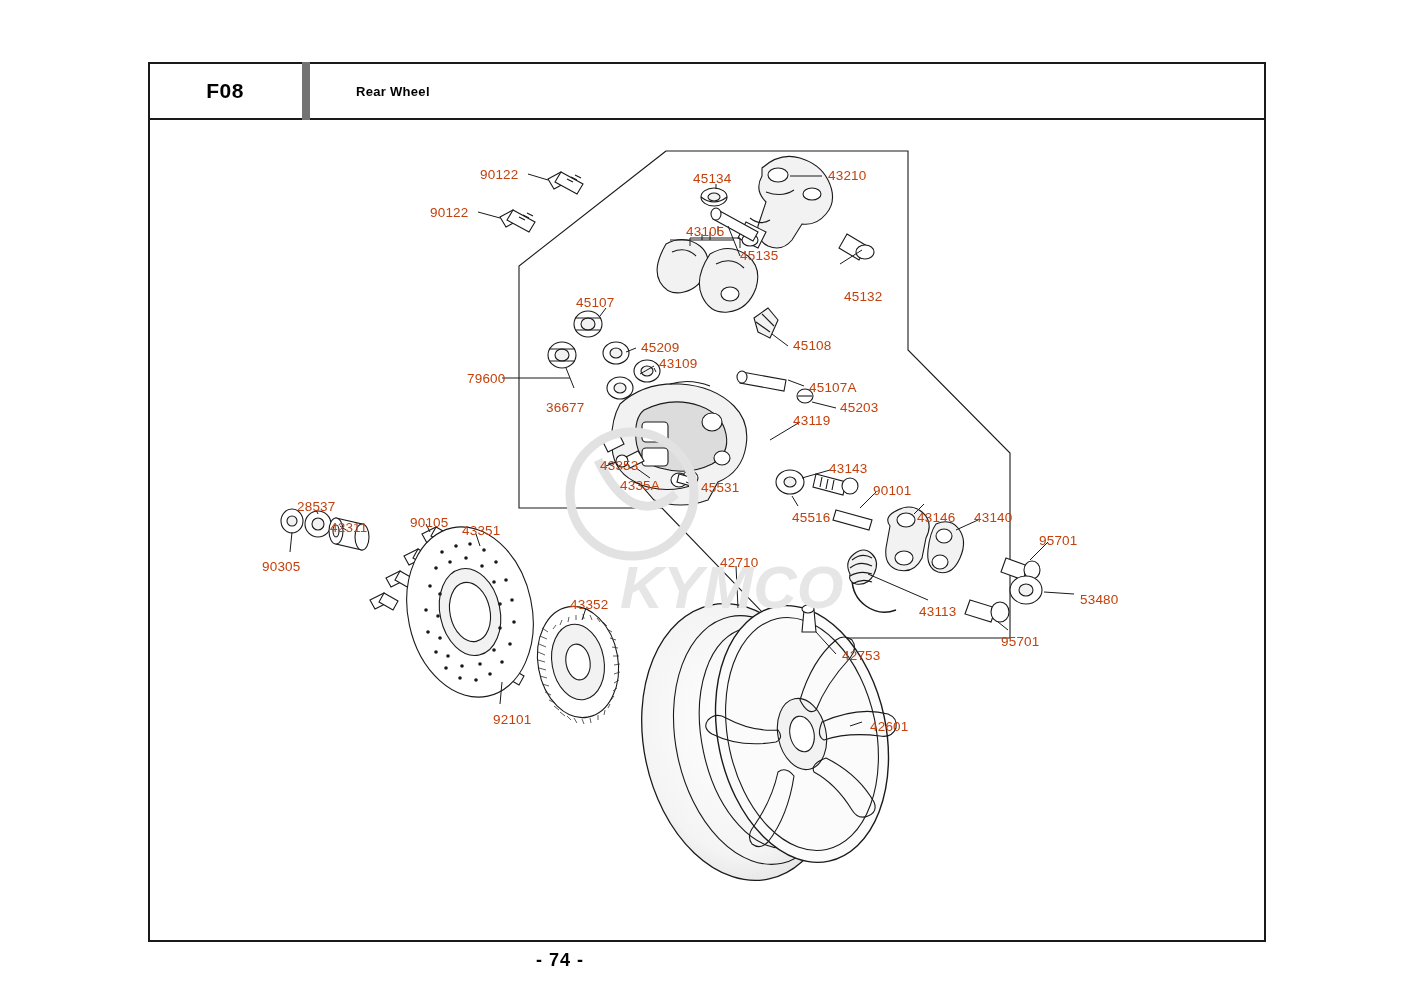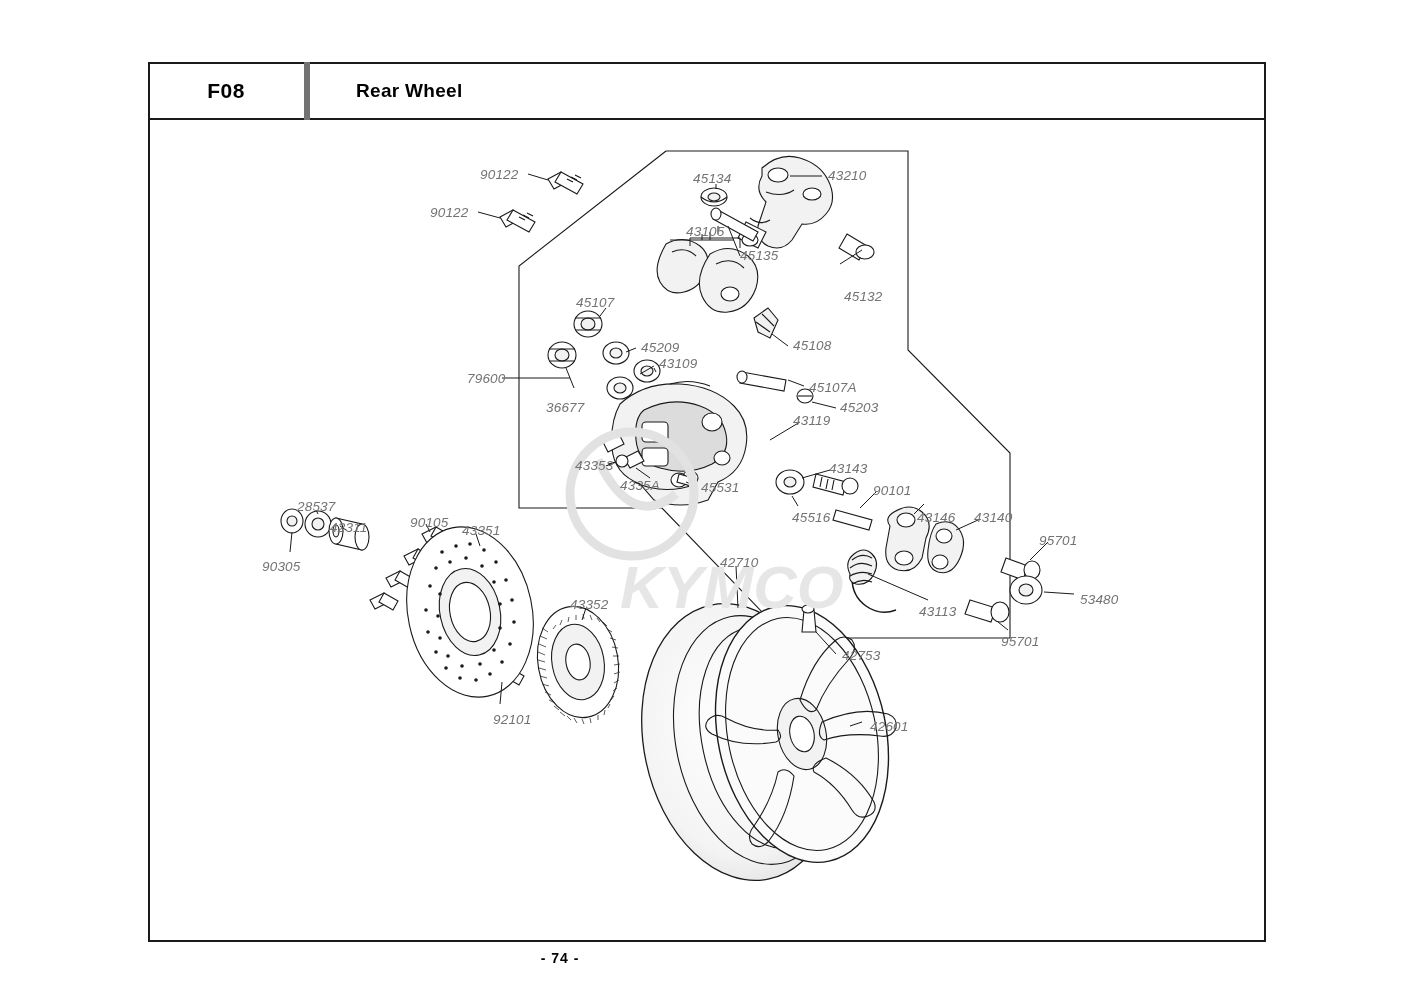--- a/index.html
+++ b/index.html
@@ -41,49 +41,49 @@
     box-sizing: border-box;
     border-bottom: 2px solid #1a1a1a;
   }
   .code-cell {
     position: absolute;
     left: 0;
     top: 0;
     width: 162px;
     height: 58px;
     box-sizing: border-box;
-    border-right: 6px solid #737373;
+    border-right: 8px solid #737373;
     display: flex;
     align-items: center;
     justify-content: center;
   }
   .code-cell span {
     font-size: 21px;
     font-weight: bold;
     letter-spacing: 0.5px;
   }
   .title-text {
     position: absolute;
     left: 208px;
     top: 0;
     height: 58px;
     display: flex;
     align-items: center;
-    font-size: 19px;
+    font-size: 13px;
     font-weight: bold;
     letter-spacing: 0.3px;
   }
   
   .page-no {
     position: absolute;
     left: 0;
     top: 950px;
     width: 1120px;
     text-align: center;
-    font-size: 14px;
+    font-size: 18px;
     font-weight: bold;
     letter-spacing: 1px;
   }
   
   #canvas {
     position: absolute;
     left: 150px;
     top: 122px;
     width: 1114px;
     height: 818px;
@@ -92,24 +92,23 @@
     position: absolute;
     left: 0; top: 0;
     width: 1114px;
     height: 818px;
   }
   
   .plabel {
     position: absolute;
     font-size: 13.5px;
     font-family: "Liberation Sans", sans-serif;
-    color: #737373;
+    color: #c2410c;
     white-space: nowrap;
     letter-spacing: 0.2px;
-    font-style: italic;
   }
   
   .watermark {
     position: absolute;
     left: 370px;
     top: 290px;
     width: 420px;
     height: 220px;
     pointer-events: none;
   }
@@ -500,21 +499,21 @@
     <div class="plabel" style="left:694px;top:167px">45132</div>
     <div class="plabel" style="left:426px;top:173px">45107</div>
     <div class="plabel" style="left:491px;top:218px">45209</div>
     <div class="plabel" style="left:509px;top:234px">43109</div>
     <div class="plabel" style="left:643px;top:216px">45108</div>
     <div class="plabel" style="left:317px;top:249px">79600</div>
     <div class="plabel" style="left:396px;top:278px">36677</div>
     <div class="plabel" style="left:659px;top:258px">45107A</div>
     <div class="plabel" style="left:690px;top:278px">45203</div>
     <div class="plabel" style="left:643px;top:291px">43119</div>
-    <div class="plabel" style="left:425px;top:336px">43353</div>
+    <div class="plabel" style="left:450px;top:336px">43353</div>
     <div class="plabel" style="left:470px;top:356px">4335A</div>
     <div class="plabel" style="left:551px;top:358px">45531</div>
     <div class="plabel" style="left:679px;top:339px">43143</div>
     <div class="plabel" style="left:642px;top:388px">45516</div>
     <div class="plabel" style="left:723px;top:361px">90101</div>
     <div class="plabel" style="left:767px;top:388px">43146</div>
     <div class="plabel" style="left:824px;top:388px">43140</div>
     <div class="plabel" style="left:889px;top:411px">95701</div>
     <div class="plabel" style="left:930px;top:470px">53480</div>
     <div class="plabel" style="left:769px;top:482px">43113</div>

